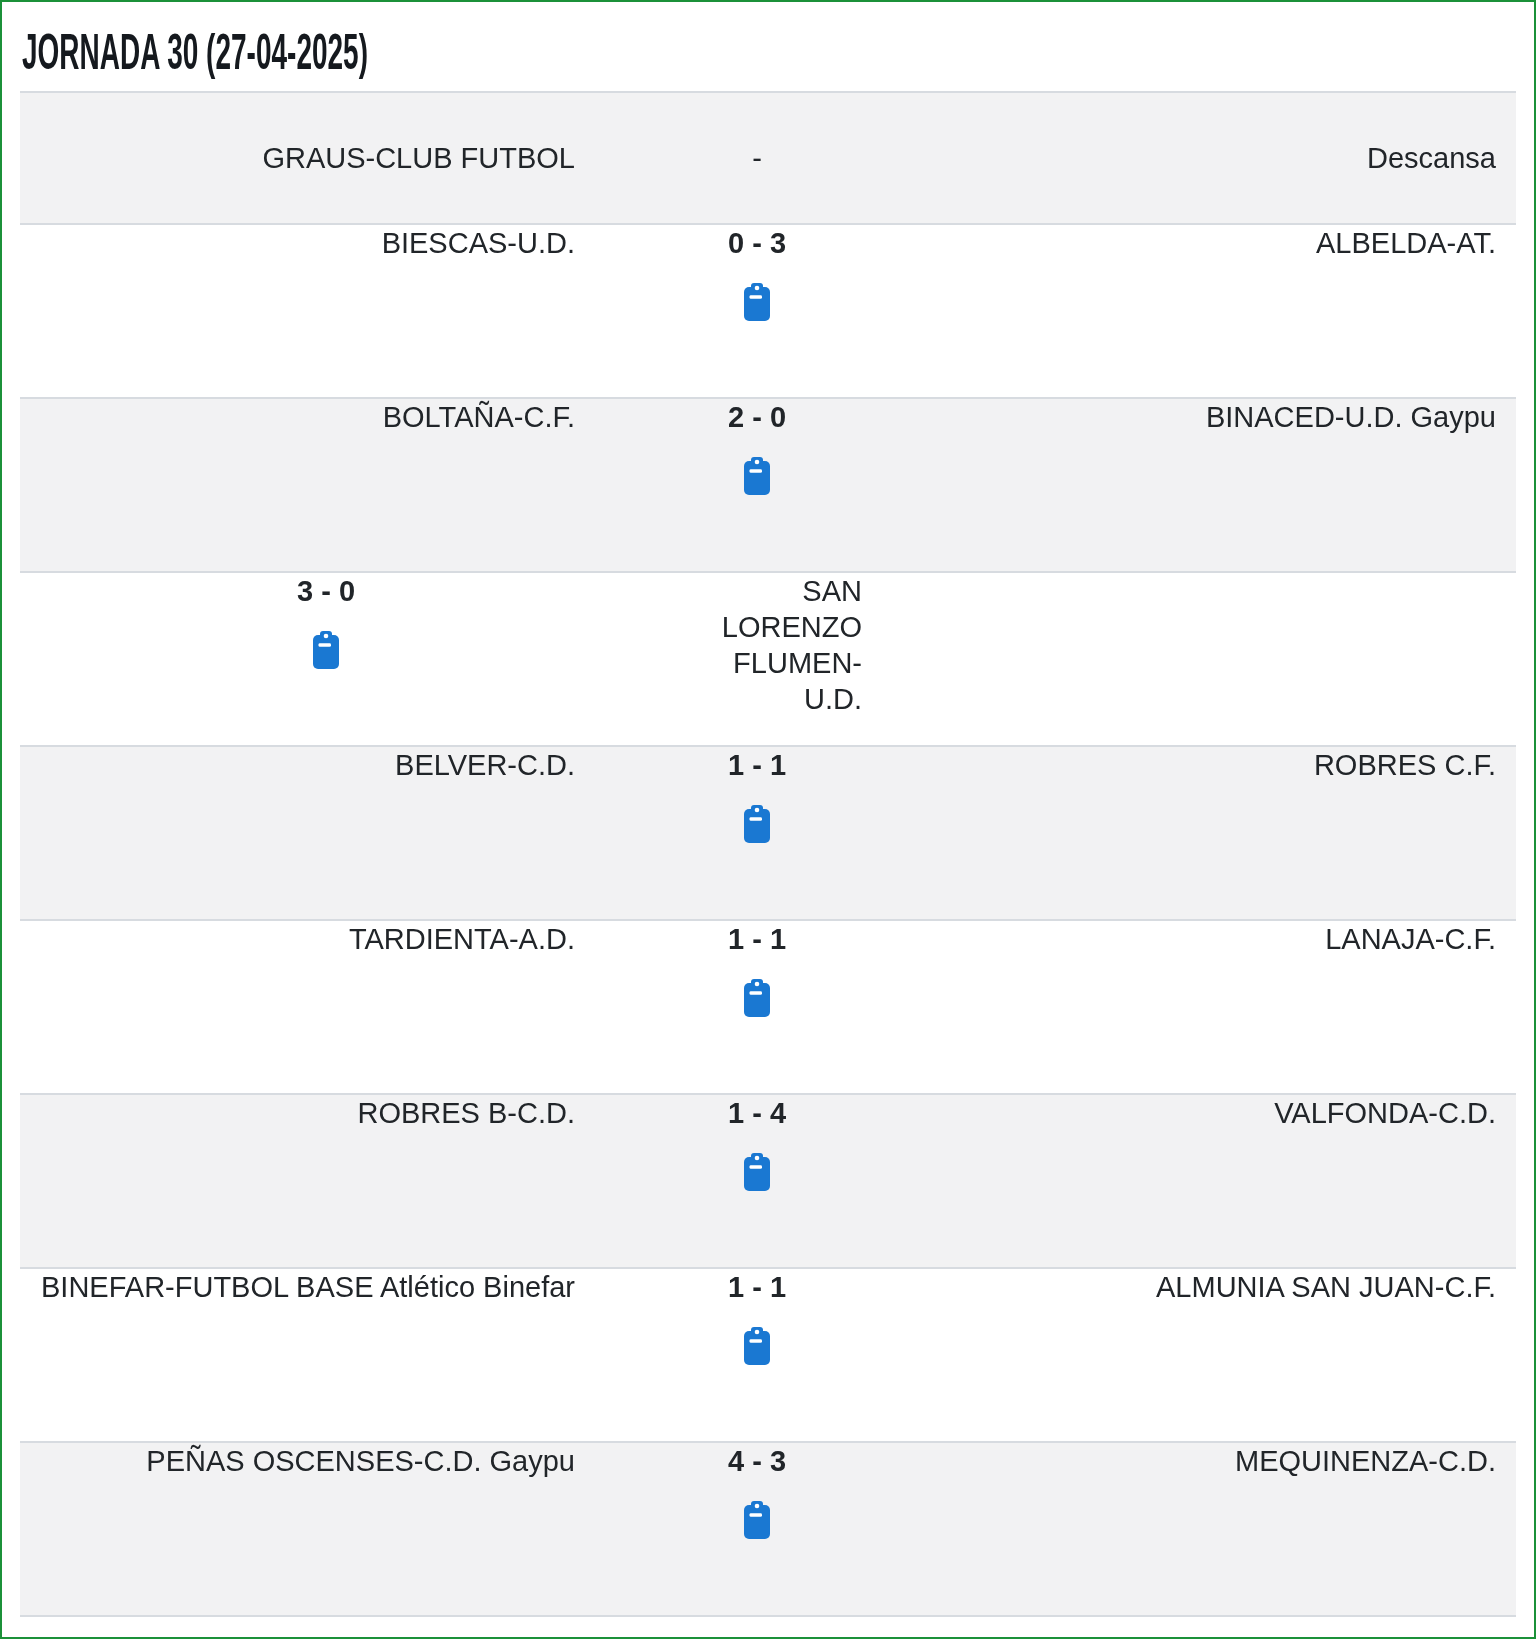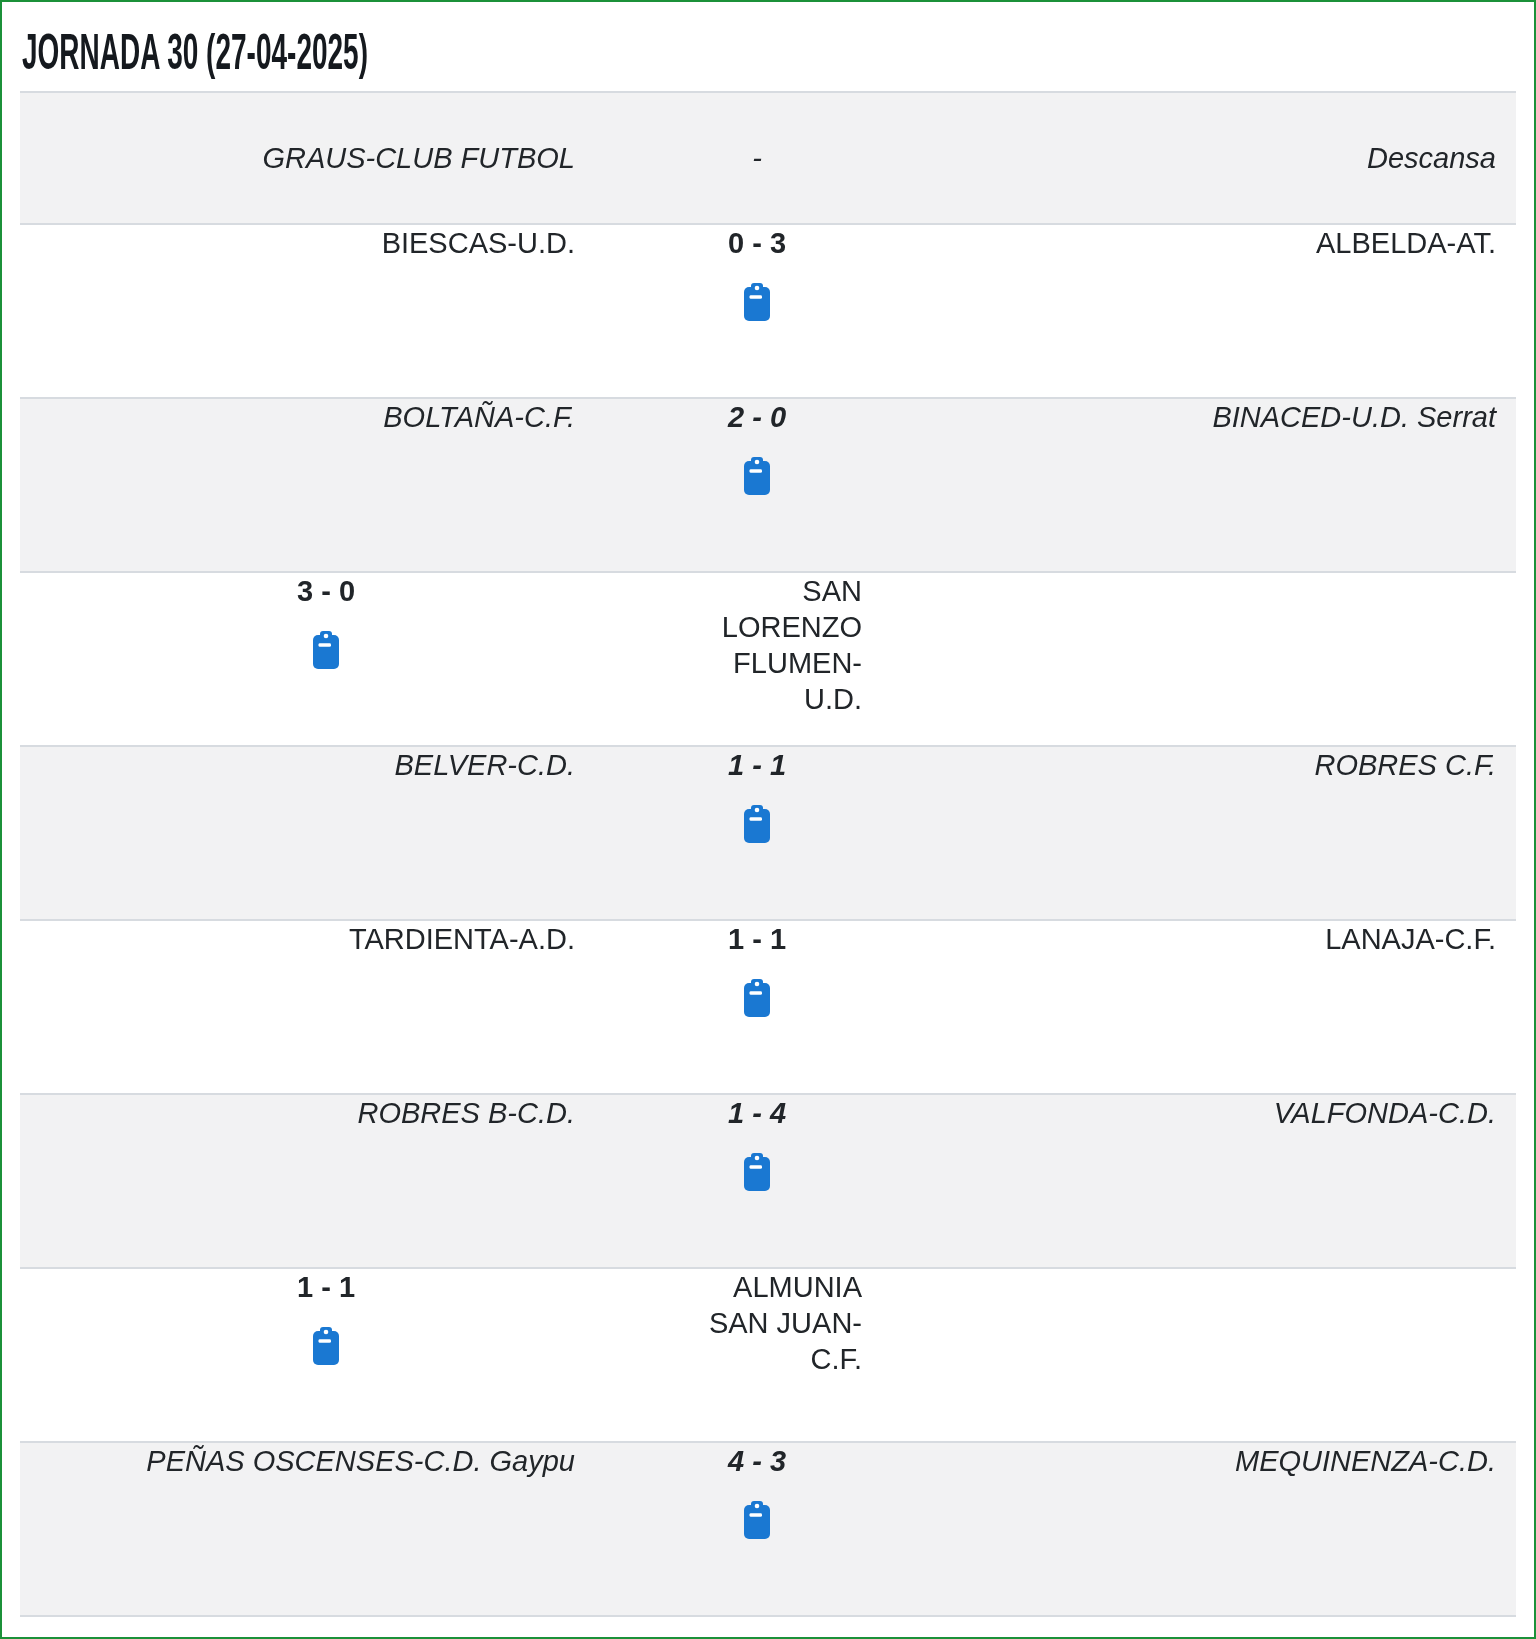--- a/index.html
+++ b/index.html
@@ -34,21 +34,21 @@
   }
 
   .match-row {
     display: grid;
     grid-template-columns: 612px 250px 1fr;
     border-bottom: 2px solid var(--divider, #d7dbe0);
     min-height: 174px;
     font-size: 29px;
     line-height: 36px;
   }
-  .match-row.shaded { background: var(--row-gray, #f2f2f3); font-style: italic; }
+  .match-row.shaded { background: var(--row-gray, #f2f2f3); }
 
   .match-row .cell { padding-bottom: 25px; }
   .cell.home { text-align: right; padding-right: 57px; padding-left: 20px; }
   .cell.away { text-align: right;  padding-left: 48px; padding-right: 20px; }
   .cell.score-col { text-align: center; }
   .score-text { font-weight: 700; }
 
   
   .match-row.rest { min-height: 132px; }
   .match-row.rest .cell { padding-top: 0; padding-bottom: 0; }
@@ -107,21 +107,21 @@
     <div class="match-row shaded">
       <div class="cell home">BOLTAÑA-C.F.</div>
       <div class="cell score-col">
         <div class="score-text">2 - 0</div>
         <a class="report-link">
           <svg class="clipboard-svg" width="26" height="38" viewBox="0 0 26 38">
               <use href="#clipboard-glyph"></use>
             </svg>
         </a>
       </div>
-      <div class="cell away">BINACED-U.D. Serrat</div>
+      <div class="cell away">BINACED-U.D. Gaypu</div>
     </div>
 
     <div class="match-row">
       <div class="cell score-col">
         <div class="score-text">3 - 0</div>
         <a class="report-link">
           <svg class="clipboard-svg" width="26" height="38" viewBox="0 0 26 38">
               <use href="#clipboard-glyph"></use>
             </svg>
         </a>
@@ -162,20 +162,21 @@
         <a class="report-link">
           <svg class="clipboard-svg" width="26" height="38" viewBox="0 0 26 38">
               <use href="#clipboard-glyph"></use>
             </svg>
         </a>
       </div>
       <div class="cell away">VALFONDA-C.D.</div>
     </div>
 
     <div class="match-row">
+      <div class="cell home">BINEFAR-FUTBOL BASE Atlético Binefar</div>
       <div class="cell score-col">
         <div class="score-text">1 - 1</div>
         <a class="report-link">
           <svg class="clipboard-svg" width="26" height="38" viewBox="0 0 26 38">
               <use href="#clipboard-glyph"></use>
             </svg>
         </a>
       </div>
       <div class="cell away">ALMUNIA SAN JUAN-C.F.</div>
     </div>

